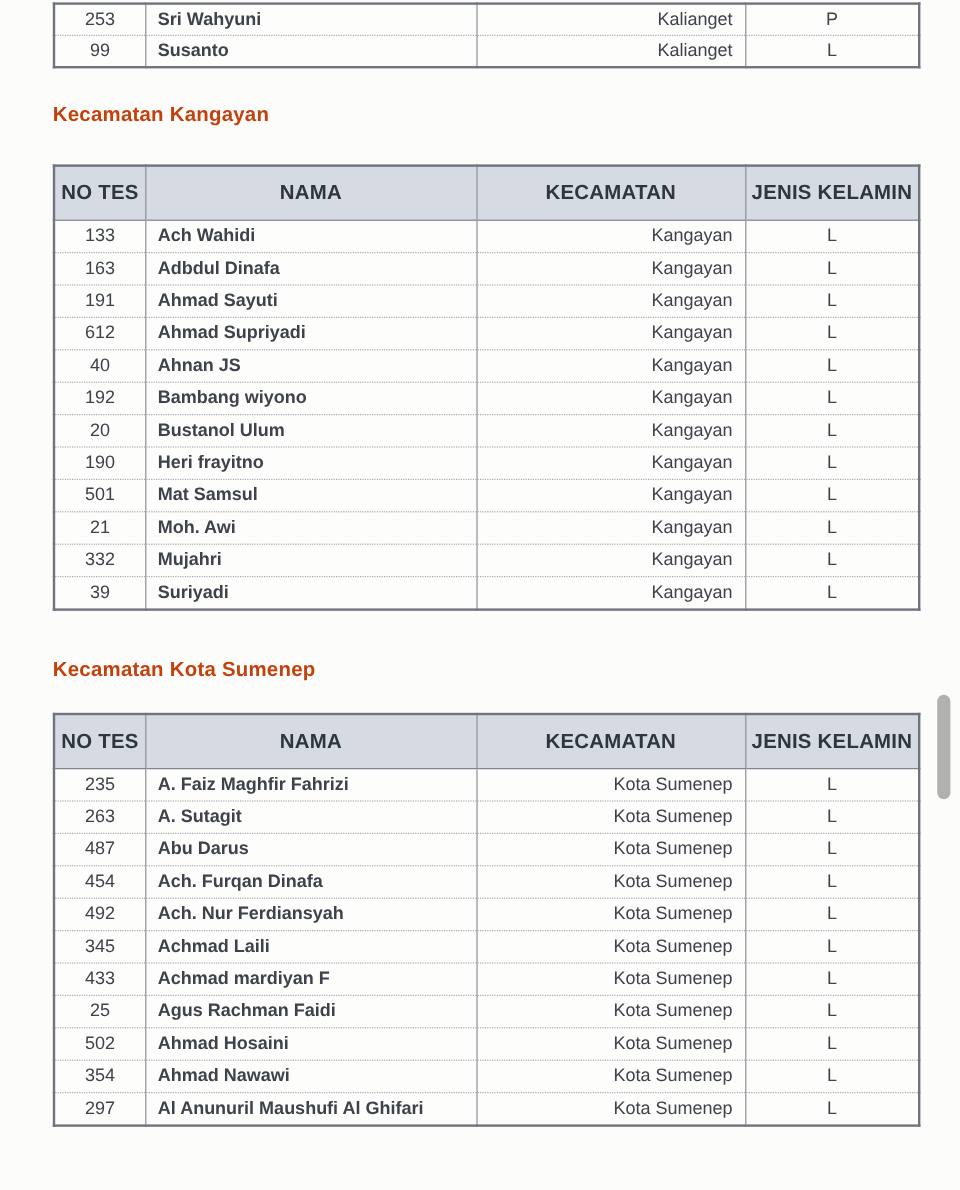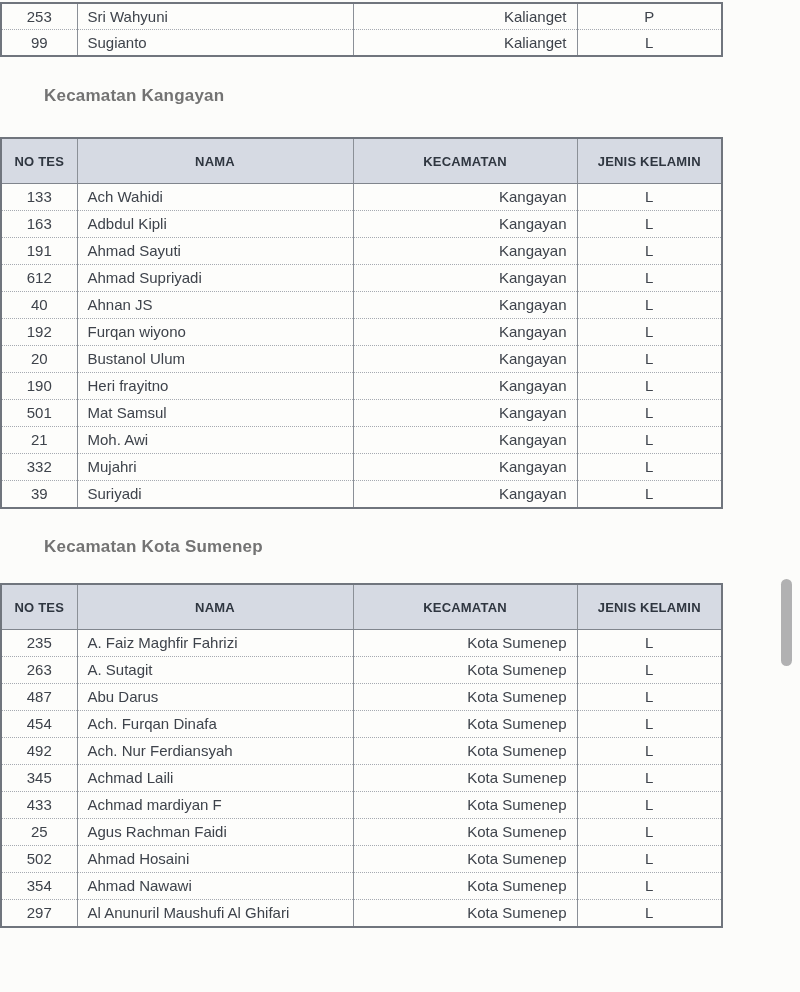--- a/index.html
+++ b/index.html
@@ -10,32 +10,33 @@
     color: #3e434b;
     overflow: hidden;
   }
   .page { position: relative; width: 800px; height: 992px; }
 
   
   table.tbl {
     border-collapse: collapse;
     table-layout: fixed;
     width: 721px;
+    margin-left: 44px;
     background: #fdfdfb;
     border: 2px solid #70757d;
   }
   table.tbl col.c-no  { width: 76px; }
   table.tbl col.c-nama{ width: 276px; }
   table.tbl col.c-kec { width: 224px; }
   table.tbl col.c-jk  { width: 145px; }
 
   table.tbl th {
     background: #d6dae3;
     color: #2f3640;
-    font-size: 13px;
+    font-size: 17px;
     font-weight: bold;
     text-align: center;
     height: 42px;
     border-left: 1px solid #8b9097;
     border-bottom: 1px solid #80858d;
     letter-spacing: 0.2px;
   }
   table.tbl th:first-child { border-left: none; }
 
   table.tbl td {
@@ -45,39 +46,39 @@
     border-left: 1px solid #8b9097;
     border-top: 1px dotted #a6aab1;
     white-space: normal;
     overflow: hidden;
     line-height: 18px;
   }
   table.tbl td:first-child { border-left: none; }
   table.tbl tbody tr:first-child td { border-top: none; }
 
   td.col-no  { text-align: center; padding: 0 4px; }
-  td.col-nama{ text-align: left; padding-left: 12px; padding-right: 64px; }
+  td.col-nama{ text-align: left; padding-left: 12px; padding-right: 64px; font-weight: bold; }
   td.col-kec { text-align: right; padding-left: 14px; }
   td.col-jk  { text-align: center; }
 
   
   table.partial { margin-top: 2px; }
   table.partial td { height: 25px; }
 
   
   h2.section-heading {
     margin: 0 0 0 44px;
     font-size: 17px;
     font-weight: bold;
-    color: #737373;
+    color: #c2410c;
     letter-spacing: 0.2px;
   }
   #heading-kangayan { margin-top: 29px; }
   #table-kangayan   { margin-top: 31px; }
-  #heading-kota-sumenep { margin-top: 28px; }
+  #heading-kota-sumenep { margin-top: 39px; }
   #table-kota-sumenep   { margin-top: 26px; }
 
   
   .scrollbar-thumb {
     position: absolute;
     left: 781px; top: 577px;
     width: 11px; height: 87px;
     background: #b1b1b2;
     border-radius: 6px;
   }
@@ -96,21 +97,21 @@
       </colgroup>
     <tbody>
         <tr>
           <td class="col-no">253</td>
           <td class="col-nama">Sri Wahyuni</td>
           <td class="col-kec">Kalianget</td>
           <td class="col-jk">P</td>
         </tr>
         <tr>
           <td class="col-no">99</td>
-          <td class="col-nama">Sugianto</td>
+          <td class="col-nama">Susanto</td>
           <td class="col-kec">Kalianget</td>
           <td class="col-jk">L</td>
         </tr>
       </tbody>
   </table>
 
   <div class="section">
     <h2 class="section-heading" id="heading-kangayan">Kecamatan Kangayan</h2>
     <table class="tbl" id="table-kangayan">
       <colgroup>
@@ -129,21 +130,21 @@
       </thead>
       <tbody>
           <tr>
             <td class="col-no">133</td>
             <td class="col-nama">Ach Wahidi</td>
             <td class="col-kec">Kangayan</td>
             <td class="col-jk">L</td>
           </tr>
           <tr>
             <td class="col-no">163</td>
-            <td class="col-nama">Adbdul Kipli</td>
+            <td class="col-nama">Adbdul Dinafa</td>
             <td class="col-kec">Kangayan</td>
             <td class="col-jk">L</td>
           </tr>
           <tr>
             <td class="col-no">191</td>
             <td class="col-nama">Ahmad Sayuti</td>
             <td class="col-kec">Kangayan</td>
             <td class="col-jk">L</td>
           </tr>
           <tr>
@@ -153,21 +154,21 @@
             <td class="col-jk">L</td>
           </tr>
           <tr>
             <td class="col-no">40</td>
             <td class="col-nama">Ahnan JS</td>
             <td class="col-kec">Kangayan</td>
             <td class="col-jk">L</td>
           </tr>
           <tr>
             <td class="col-no">192</td>
-            <td class="col-nama">Furqan wiyono</td>
+            <td class="col-nama">Bambang wiyono</td>
             <td class="col-kec">Kangayan</td>
             <td class="col-jk">L</td>
           </tr>
           <tr>
             <td class="col-no">20</td>
             <td class="col-nama">Bustanol Ulum</td>
             <td class="col-kec">Kangayan</td>
             <td class="col-jk">L</td>
           </tr>
           <tr>

